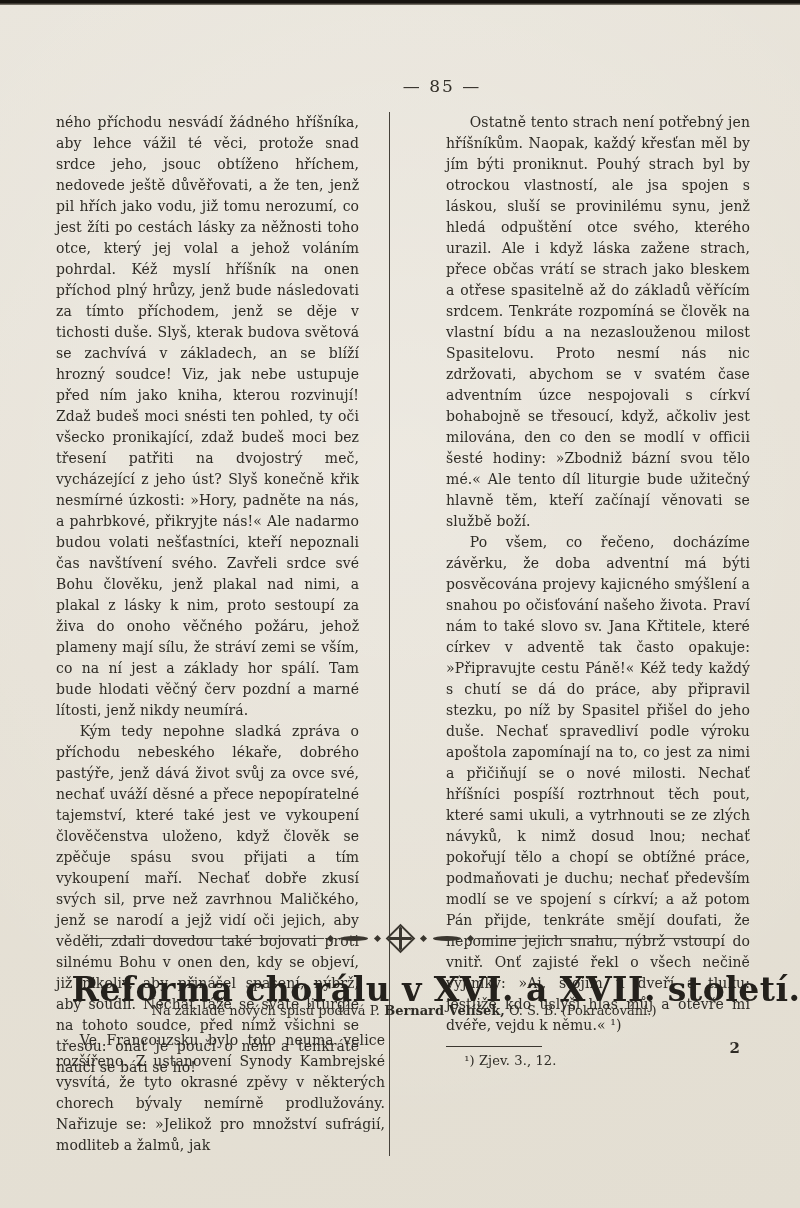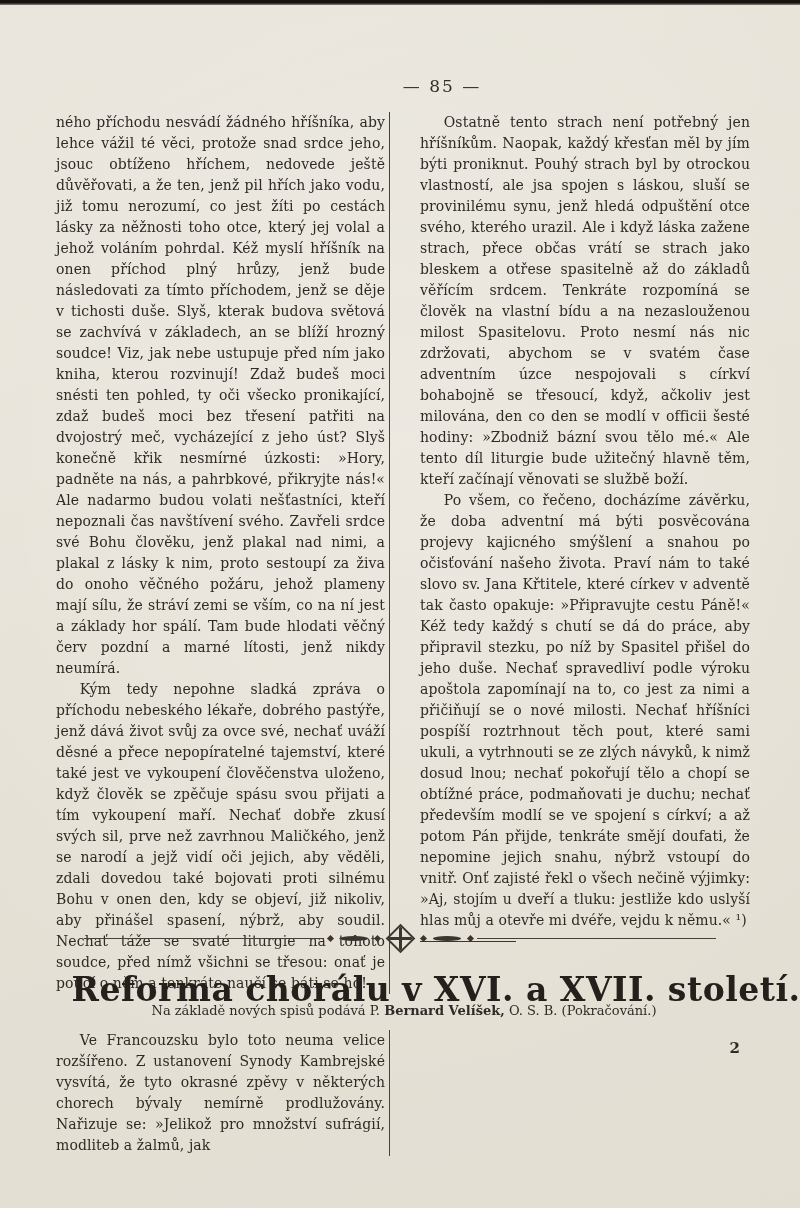--- a/index.html
+++ b/index.html
@@ -18,21 +18,21 @@
   }
   .page-header-number {
     position:absolute; top:76px; left:0; width:100%;
     box-sizing:border-box; padding-left:84px;
     text-align:center; font-size:17px; letter-spacing:2px; color:#332f28;
   }
   .columns {
     position:absolute; left:56px; width:694px;
     display:flex; align-items:stretch;
   }
-  .columns.top { top:112px; }
+  .columns.top { top:112px;gap:26px; }
   .columns.bottom { top:1030px; }
   .text-col {
     font-size:14px; line-height:21px; text-align:justify;
     letter-spacing:0.1px;
   }
   .col-left  { width:339px; }
   .col-right { width:340px;margin-left:20px; }
   .v-rule {
     width:1px; background:#45413a; margin-left:4px; margin-right:10px;
   }
@@ -85,20 +85,21 @@
   <div class="text-col col-left">
     <p class="para">ného příchodu nesvádí žádného hříšníka, aby lehce vážil té věci, protože snad srdce jeho, jsouc obtíženo hříchem, nedovede ještě důvěřovati, a že ten, jenž pil hřích jako vodu, již tomu nerozumí, co jest žíti po cestách lásky za něžnosti toho otce, který jej volal a jehož voláním pohrdal. Kéž myslí hříšník na onen příchod plný hrůzy, jenž bude následovati za tímto příchodem, jenž se děje v tichosti duše. Slyš, kterak budova světová se zachvívá v základech, an se blíží hrozný soudce! Viz, jak nebe ustupuje před ním jako kniha, kterou rozvinují! Zdaž budeš moci snésti ten pohled, ty oči všecko pronikající, zdaž budeš moci bez třesení patřiti na dvojostrý meč, vycházející z jeho úst? Slyš konečně křik nesmírné úzkosti: »Hory, padněte na nás, a pahrbkové, přikryjte nás!« Ale nadarmo budou volati nešťastníci, kteří nepoznali čas navštívení svého. Zavřeli srdce své Bohu člověku, jenž plakal nad nimi, a plakal z lásky k nim, proto sestoupí za živa do onoho věčného požáru, jehož plameny mají sílu, že stráví zemi se vším, co na ní jest a základy hor spálí. Tam bude hlodati věčný červ pozdní a marné lítosti, jenž nikdy neumírá.</p>
     <p class="para indent">Kým tedy nepohne sladká zpráva o příchodu nebeského lékaře, dobrého pastýře, jenž dává život svůj za ovce své, nechať uváží děsné a přece nepopíratelné tajemství, které také jest ve vykoupení člověčenstva uloženo, když člověk se zpěčuje spásu svou přijati a tím vykoupení maří. Nechať dobře zkusí svých sil, prve než zavrhnou Maličkého, jenž se narodí a jejž vidí oči jejich, aby věděli, zdali dovedou také bojovati proti silnému Bohu v onen den, kdy se objeví, již nikoliv, aby přinášel spasení, nýbrž, aby soudil. Nechať táže se svaté liturgie na tohoto soudce, před nímž všichni se třesou: onať je poučí o něm a tenkráte naučí se báti se ho!</p>
   </div>
   <div class="v-rule"></div>
   <div class="text-col col-right">
     <p class="para indent">Ostatně tento strach není potřebný jen hříšníkům. Naopak, každý křesťan měl by jím býti proniknut. Pouhý strach byl by otrockou vlastností, ale jsa spojen s láskou, sluší se provinilému synu, jenž hledá odpuštění otce svého, kterého urazil. Ale i když láska zažene strach, přece občas vrátí se strach jako bleskem a otřese spasitelně až do základů věřícím srdcem. Tenkráte rozpomíná se člověk na vlastní bídu a na nezaslouženou milost Spasitelovu. Proto nesmí nás nic zdržovati, abychom se v svatém čase adventním úzce nespojovali s církví bohabojně se třesoucí, když, ačkoliv jest milována, den co den se modlí v officii šesté hodiny: »Zbodniž bázní svou tělo mé.« Ale tento díl liturgie bude užitečný hlavně těm, kteří začínají věnovati se službě boží.</p>
     <p class="para indent">Po všem, co řečeno, docházíme závěrku, že doba adventní má býti posvěcována projevy kajicného smýšlení a snahou po očisťování našeho života. Praví nám to také slovo sv. Jana Křtitele, které církev v adventě tak často opakuje: »Připravujte cestu Páně!« Kéž tedy každý s chutí se dá do práce, aby připravil stezku, po níž by Spasitel přišel do jeho duše. Nechať spravedliví podle výroku apoštola zapomínají na to, co jest za nimi a přičiňují se o nové milosti. Nechať hříšníci pospíší roztrhnout těch pout, které sami ukuli, a vytrhnouti se ze zlých návyků, k nimž dosud lnou; nechať pokořují tělo a chopí se obtížné práce, podmaňovati je duchu; nechať především modlí se ve spojení s církví; a až potom Pán přijde, tenkráte smějí doufati, že nepomine jejich snahu, nýbrž vstoupí do vnitř. Onť zajisté řekl o všech nečině výjimky: »Aj, stojím u dveří a tluku: jestliže kdo uslyší hlas můj a otevře mi dvéře, vejdu k němu.« ¹)</p>
     <div class="footnote-block">
       <div class="footnote-rule"></div>
+      <div class="footnote-text">¹) Zjev. 3., 12.</div>
     </div>
   </div>
 </div>
 
 <div class="ornament">
   <div class="orn-line"></div>
   <div class="orn-dot"></div>
   <div class="orn-leaf"></div>
   <div class="orn-dot"></div>
   <div class="orn-x"></div>

